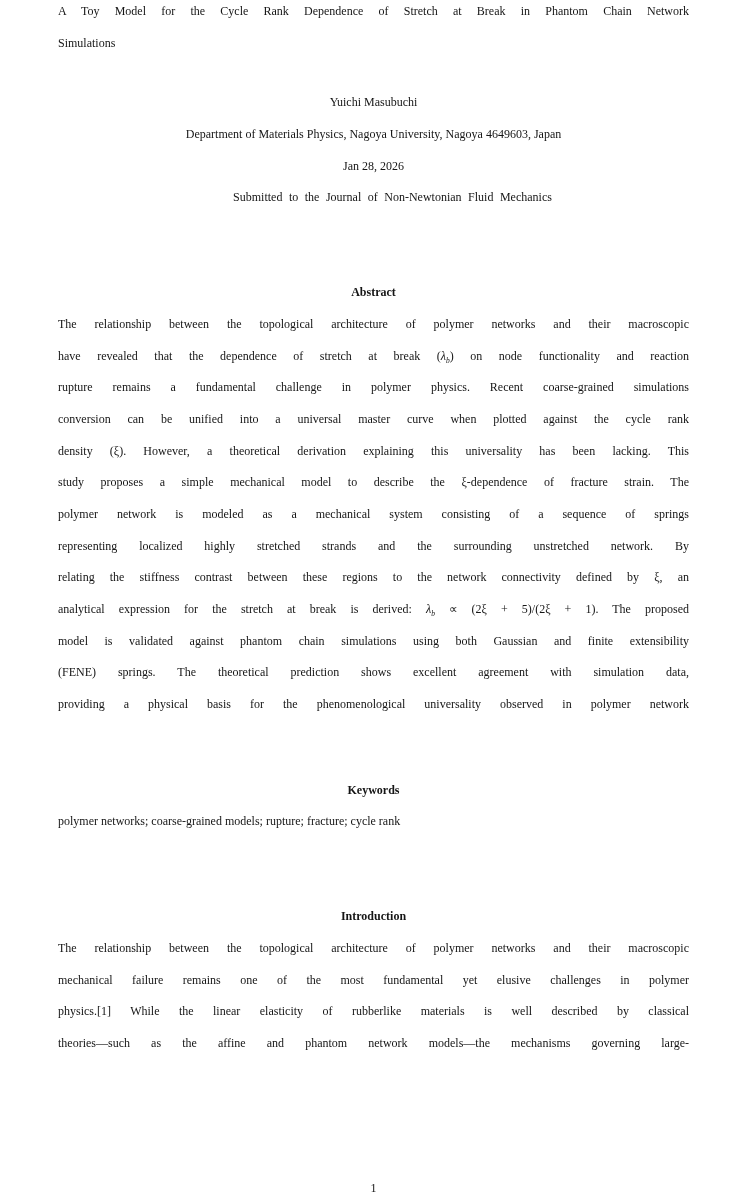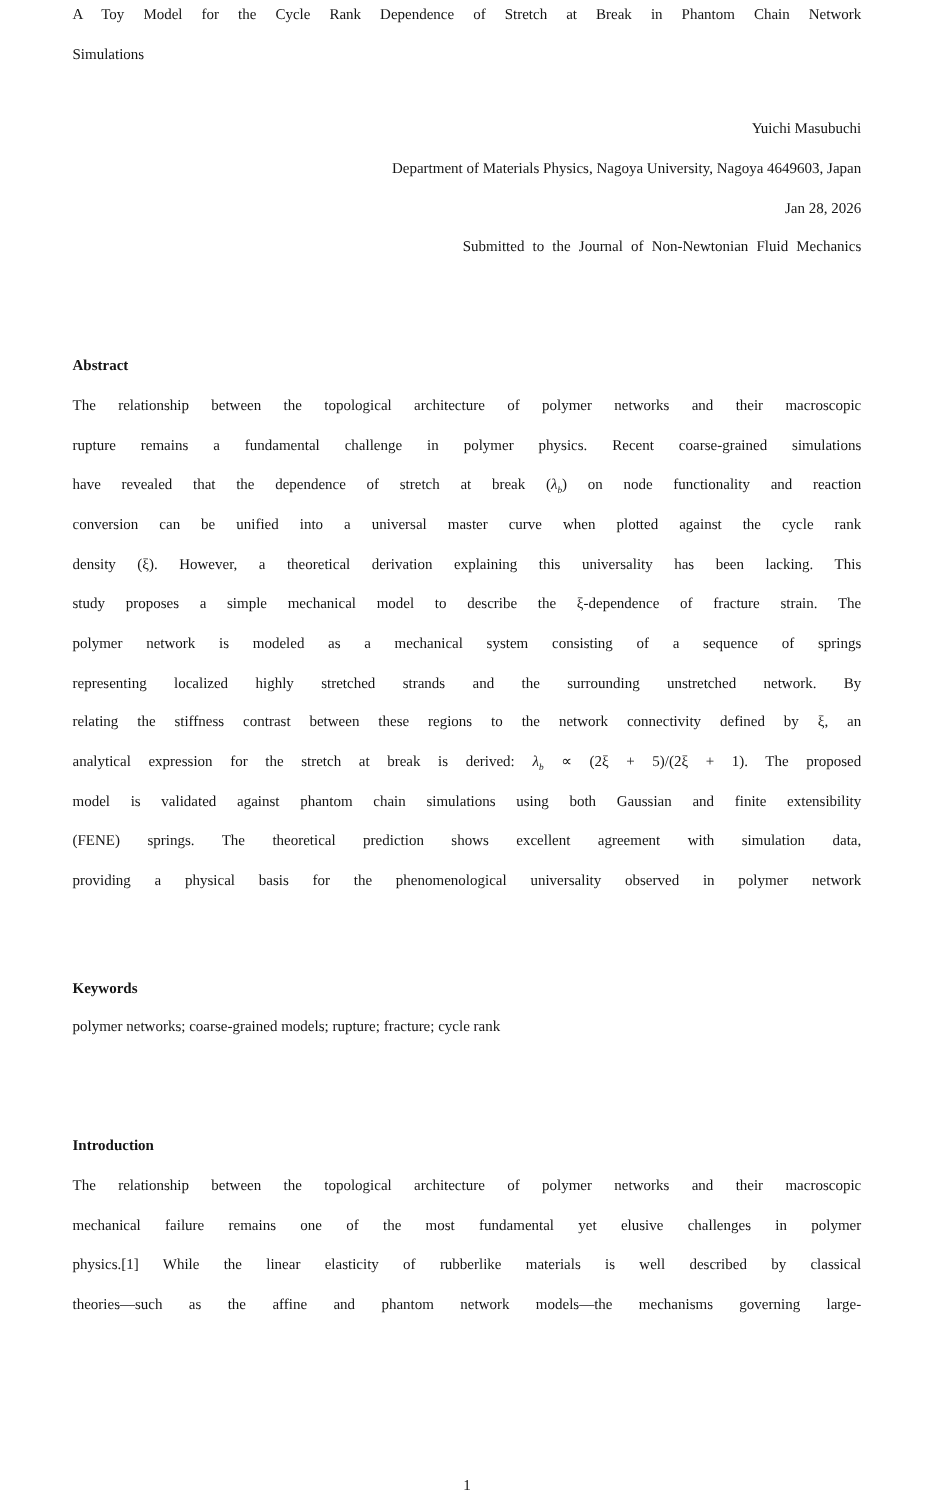--- a/index.html
+++ b/index.html
@@ -18,22 +18,22 @@
   .line {
     height: 31.7px;
     line-height: 31.7px;
     padding: 0 2px;
     overflow: hidden;
   }
   .jline {
     text-align: justify;
     text-align-last: justify;
   }
-  .right { text-align: right; }
-  .heading { font-weight: bold; }
+  .right { text-align: center; }
+  .heading { font-weight: bold; text-align: center; }
   .spaced { word-spacing: 3.5px; padding-left: 40px; }
   .title-block { margin-top: -4px; }
   .author-block { margin-top: 28px; }
   .abstract-block { margin-top: 63px; }
   .keywords-block { margin-top: 54px; }
   .intro-block { margin-top: 63px; }
   .email {
     color: var(--link, #2e7a8b);
     text-decoration: underline;
     cursor: pointer;
@@ -62,22 +62,22 @@
   <div class="author-block">
     <div class="line right">Yuichi Masubuchi</div>
     <div class="line right">Department of Materials Physics, Nagoya University, Nagoya 4649603, Japan</div>
     <div class="line right">Jan 28, 2026</div>
     <div class="line right spaced">Submitted to the Journal of Non-Newtonian Fluid Mechanics</div>
   </div>
 
   <div class="abstract-block">
     <div class="line heading">Abstract</div>
     <div class="line jline">The relationship between the topological architecture of polymer networks and their macroscopic</div>
+    <div class="line jline"><span>have revealed that the dependence of stretch at break (</span><span class="math"><span>λ</span><sub>b</sub></span><span>) on node functionality and reaction</span></div>
     <div class="line jline">rupture remains a fundamental challenge in polymer physics. Recent coarse-grained simulations</div>
-    <div class="line jline"><span>have revealed that the dependence of stretch at break (</span><span class="math"><span>λ</span><sub>b</sub></span><span>) on node functionality and reaction</span></div>
     <div class="line jline">conversion can be unified into a universal master curve when plotted against the cycle rank</div>
     <div class="line jline">density (ξ). However, a theoretical derivation explaining this universality has been lacking. This</div>
     <div class="line jline">study proposes a simple mechanical model to describe the ξ-dependence of fracture strain. The</div>
     <div class="line jline">polymer network is modeled as a mechanical system consisting of a sequence of springs</div>
     <div class="line jline">representing localized highly stretched strands and the surrounding unstretched network. By</div>
     <div class="line jline">relating the stiffness contrast between these regions to the network connectivity defined by ξ, an</div>
     <div class="line jline"><span>analytical expression for the stretch at break is derived: </span><span class="math"><span>λ</span><sub>b</sub></span><span> ∝ (2ξ + 5)/(2ξ + 1)</span><span>. The proposed</span></div>
     <div class="line jline">model is validated against phantom chain simulations using both Gaussian and finite extensibility</div>
     <div class="line jline">(FENE) springs. The theoretical prediction shows excellent agreement with simulation data,</div>
     <div class="line jline">providing a physical basis for the phenomenological universality observed in polymer network</div>

